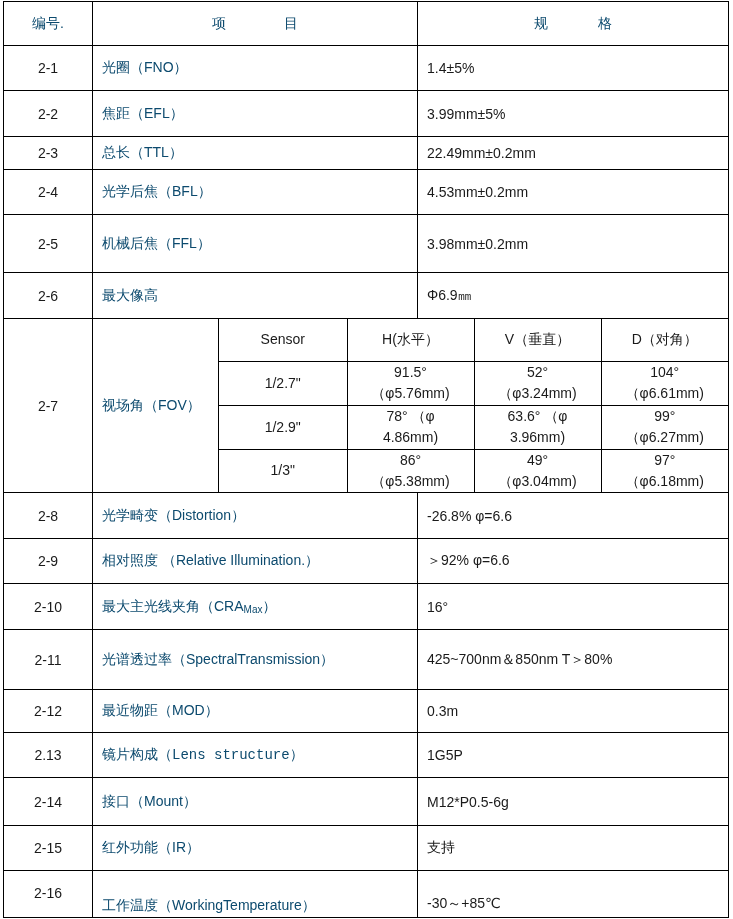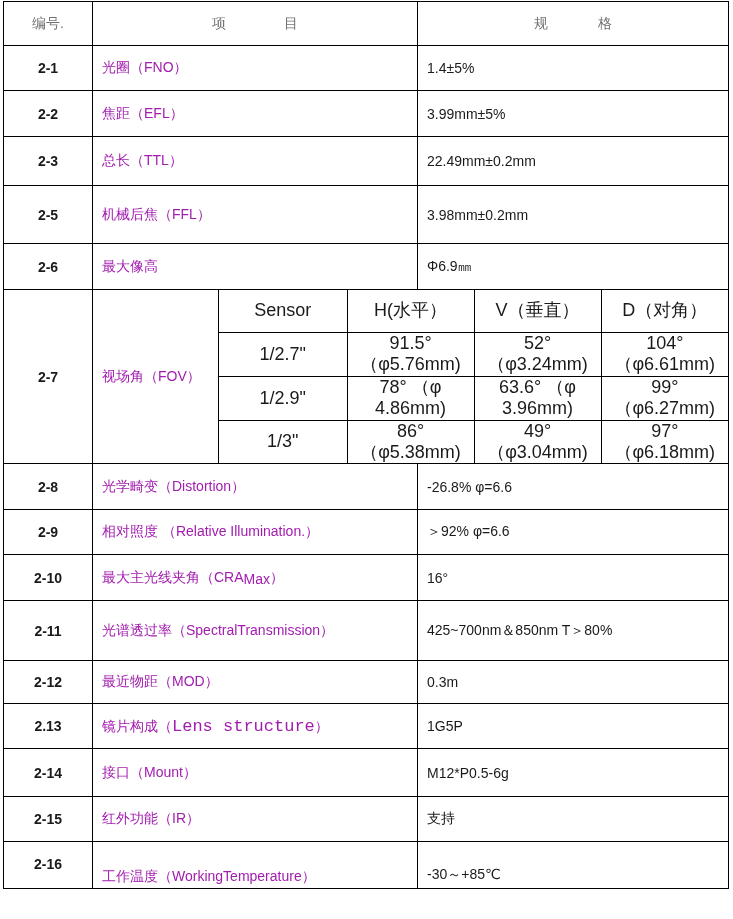--- a/index.html
+++ b/index.html
@@ -1,34 +1,34 @@
 <!DOCTYPE html>
 <html><head>
 <meta charset="utf-8">
 <style>
   html, body { margin:0; padding:0; background:#ffffff; }
   body { width:733px; height:919px; position:relative; overflow:hidden;
          font-family:"Liberation Sans","DejaVu Sans",sans-serif; color:#1a1a1a; }
   table.spec { position:absolute; left:3px; top:1px; border-collapse:collapse; table-layout:fixed; }
   table.spec td { border:1.5px solid #000; font-size:14px; padding:0; vertical-align:middle; }
-  td.num { text-align:center; width:88px;font-weight:bold; }
-  td.item { padding-left:9px !important; color:#a21caf; }
+  td.num { text-align:center; width:88px; }
+  td.item { padding-left:9px !important; color:#0c4a6e; }
   td.val { padding-left:9px !important; }
-  td.hdr { text-align:center; font-size:15px; color:#737373; }
+  td.hdr { text-align:center; font-size:15px; color:#0c4a6e; }
   .gap { display:inline-block; width:58px; }
   .gap2 { display:inline-block; width:50px; }
   td.fov-outer { padding:0 !important; }
   table.fov { border-collapse:collapse; table-layout:fixed; width:100%; height:100%; }
-  table.fov td { border:1.5px solid #000; text-align:center; font-size:18px; line-height:21px; }
+  table.fov td { border:1.5px solid #000; text-align:center; font-size:14px; line-height:21px; }
   table.fov tr td:first-child { border-left:none; }
   table.fov tr td:last-child { border-right:none;text-align:center; }
   table.fov tr:first-child td { border-top:none; }
   table.fov tr:last-child td { border-bottom:none; }
-  .mono { font-family:"Liberation Mono","DejaVu Sans Mono",monospace; font-size:17px; }
-  sub.cra { font-size:14px; vertical-align:-2px; }
+  .mono { font-family:"Liberation Mono","DejaVu Sans Mono",monospace; font-size:14px; }
+  sub.cra { font-size:10px; vertical-align:-2px; }
 </style>
 </head>
 <body>
 
 <table class="spec">
   <colgroup>
       <col style="width:88px">
       <col style="width:126px">
       <col style="width:199px">
       <col style="width:311px">
@@ -42,24 +42,29 @@
   <tr style="height:45px">
     <td class="num">2-1</td>
     <td class="item" colspan="2">光圈（FNO）</td>
     <td class="val">1.4±5%</td>
   </tr>
   <tr style="height:46px">
     <td class="num">2-2</td>
     <td class="item" colspan="2">焦距（EFL）</td>
     <td class="val">3.99mm±5%</td>
   </tr>
-  <tr style="height:49px">
+  <tr style="height:33px">
     <td class="num">2-3</td>
     <td class="item" colspan="2">总长（TTL）</td>
     <td class="val">22.49mm±0.2mm</td>
+  </tr>
+  <tr style="height:45px">
+    <td class="num">2-4</td>
+    <td class="item" colspan="2">光学后焦（BFL）</td>
+    <td class="val">4.53mm±0.2mm</td>
   </tr>
   <tr style="height:58px">
     <td class="num">2-5</td>
     <td class="item" colspan="2">机械后焦（FFL）</td>
     <td class="val">3.98mm±0.2mm</td>
   </tr>
   <tr style="height:46px">
     <td class="num">2-6</td>
     <td class="item" colspan="2">最大像高</td>
     <td class="val">Φ6.9㎜</td>

